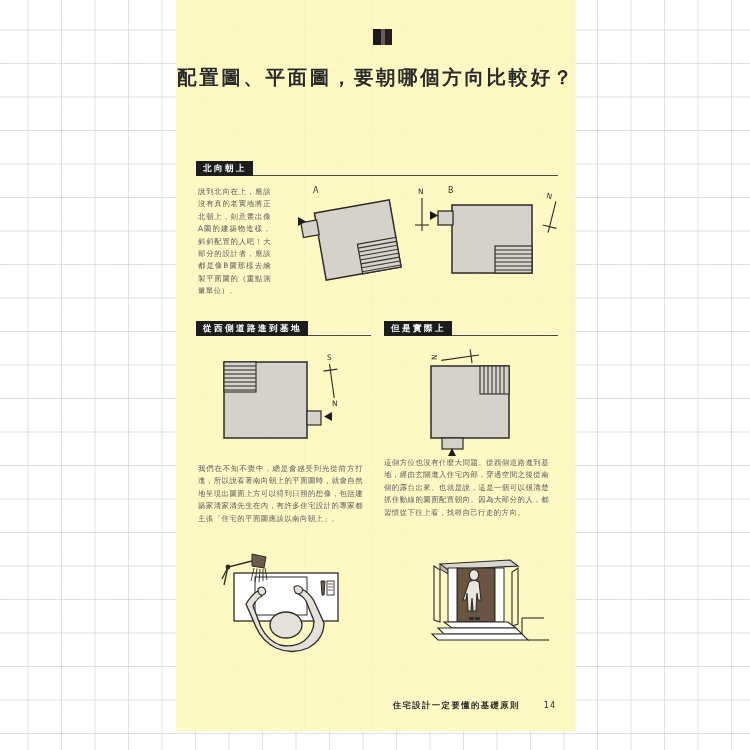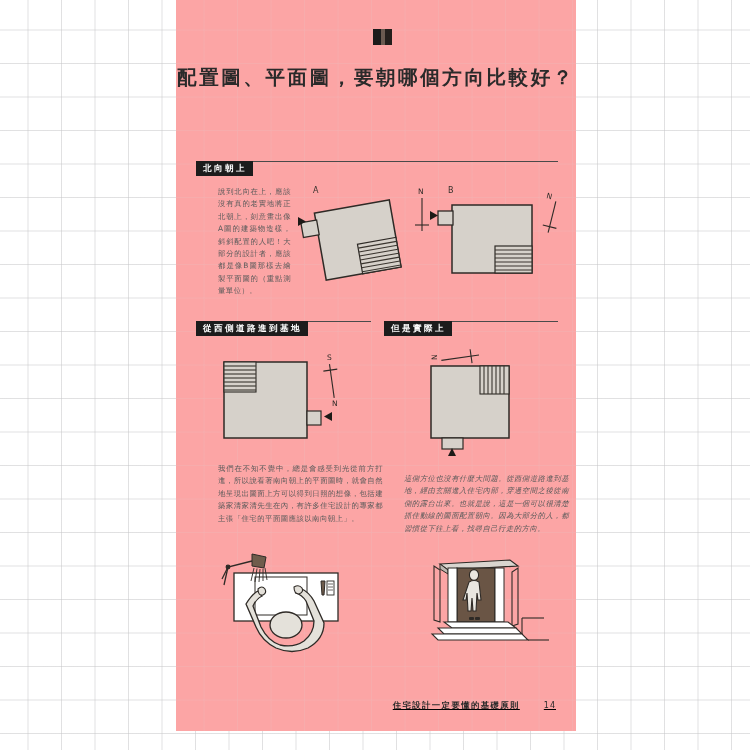--- a/index.html
+++ b/index.html
@@ -16,21 +16,21 @@
     background-image:
       linear-gradient(to right, rgba(200,200,202,.55) 1px, transparent 1px),
       linear-gradient(to bottom, rgba(200,200,202,.55) 1px, transparent 1px);
     background-size:33.5px 33.5px;
     background-position:-6px -4px;
   }
   
   #page{
     position:absolute;
     left:176px;top:0px;width:400px;height:731px;
-    background:#fca5a5;
+    background:#fef9c3;
     box-shadow:0 0 0 0 rgba(0,0,0,0);
     overflow:hidden;
   }
   #page::after{
     content:"";position:absolute;inset:0;pointer-events:none;
     background-image:
       linear-gradient(to right, rgba(215,215,217,.30) 1px, transparent 1px),
       linear-gradient(to bottom, rgba(215,215,217,.30) 1px, transparent 1px);
     background-size:33.5px 33.5px;
     background-position:-6px -4px;
@@ -55,45 +55,45 @@
     font-size:19.5px;letter-spacing:2.6px;color:#2a2a2a;
     font-weight:600;white-space:nowrap;
   }
   .subtitle{
     position:absolute;left:34px;top:100px;width:332px;text-align:center;
     font-size:8.6px;line-height:14.6px;color:#4a4a4a;letter-spacing:.35px;
   }
   .subtitle div{white-space:nowrap;}
 
   
-  .sect{position:absolute;display:flex;align-items:flex-start;}
+  .sect{position:absolute;display:flex;align-items:flex-end;}
   .sect .tag{
     background:#1c1c1c;color:#ffffff;
     font-size:8.6px;letter-spacing:2.4px;
     padding:3px 6px 3.5px 7px;white-space:nowrap;line-height:1;
     font-weight:600;
   }
   .sect .rule{height:1px;background:#4a4a4a;flex:1 1 auto;}
 
   
   .copy{
     position:absolute;
     font-size:7.4px;line-height:12.4px;color:#5b5b5b;
-    letter-spacing:.45px;text-align:justify;margin-left:20px;
+    letter-spacing:.45px;text-align:justify;
   }
 
   
   .fig{position:absolute;}
   .fig svg{display:block;overflow:visible;}
 
   
   .footer{
     position:absolute;left:0;top:700px;width:400px;
     display:flex;align-items:center;justify-content:flex-end;
-    padding-right:20px;box-sizing:border-box;gap:24px;text-decoration:underline;
+    padding-right:20px;box-sizing:border-box;gap:24px;
   }
   .footer .ftxt{font-size:8.4px;letter-spacing:1.4px;color:#2b2b2b;font-weight:600;}
   .footer .fnum{font-size:8px;letter-spacing:1px;color:#2b2b2b;}
 </style>
 </head>
 <body>
 
 <div id="backdrop"></div>
 
 <div id="page">
@@ -271,21 +271,21 @@
         <path d="M47 108 L55 108 L51 100 Z" fill="#1d1a17"></path>
 
         <g stroke="#2e2a26" stroke-width="1.1" fill="none" transform="rotate(-8 64 8)">
           <line x1="40" y1="9" x2="78" y2="9"></line>
           <line x1="70" y1="2" x2="70" y2="16"></line>
         </g>
         <text x="32" y="12" font-size="7.5" fill="#2e2a26" transform="rotate(-90 34 10)" font-family="DejaVu Sans, sans-serif">N</text>
       </svg>
     </div>
 
-    <div class="copy" style="left:208px;top:473px;width:165px;font-style:italic;">這側方位也沒有什麼大問題。從西側道路進到基地，經由玄關進入住宅內部，穿過空間之後從南側的露台出來。也就是說，這是一個可以很清楚抓住動線的圖面配置朝向。因為大部分的人，都習慣從下往上看，找尋自己行走的方向。</div>
+    <div class="copy" style="left:208px;top:457px;width:165px;">這側方位也沒有什麼大問題。從西側道路進到基地，經由玄關進入住宅內部，穿過空間之後從南側的露台出來。也就是說，這是一個可以很清楚抓住動線的圖面配置朝向。因為大部分的人，都習慣從下往上看，找尋自己行走的方向。</div>
 
     <div class="fig" style="left:228px;top:548px;">
       <svg width="160" height="108" viewBox="0 0 160 108">
 
         <g stroke="#2e2a26" stroke-width="1.1" fill="none">
           <path d="M30 18 L30 72 L36 74 L36 22 Z"></path>
           <path d="M114 20 L114 76 L108 78 L108 24 Z"></path>
         </g>
 
         <path d="M36 16 L106 12 L114 18 L44 22 Z" fill="#d9d5cf" stroke="#2e2a26" stroke-width="1.2"></path>

